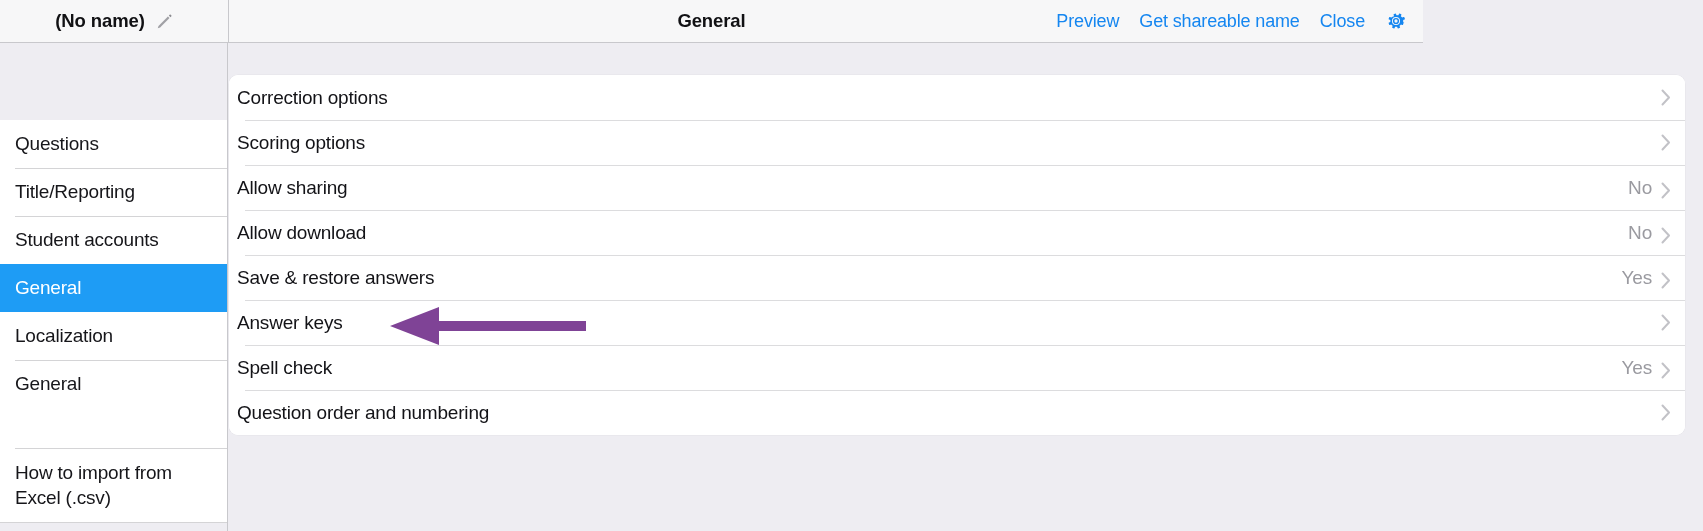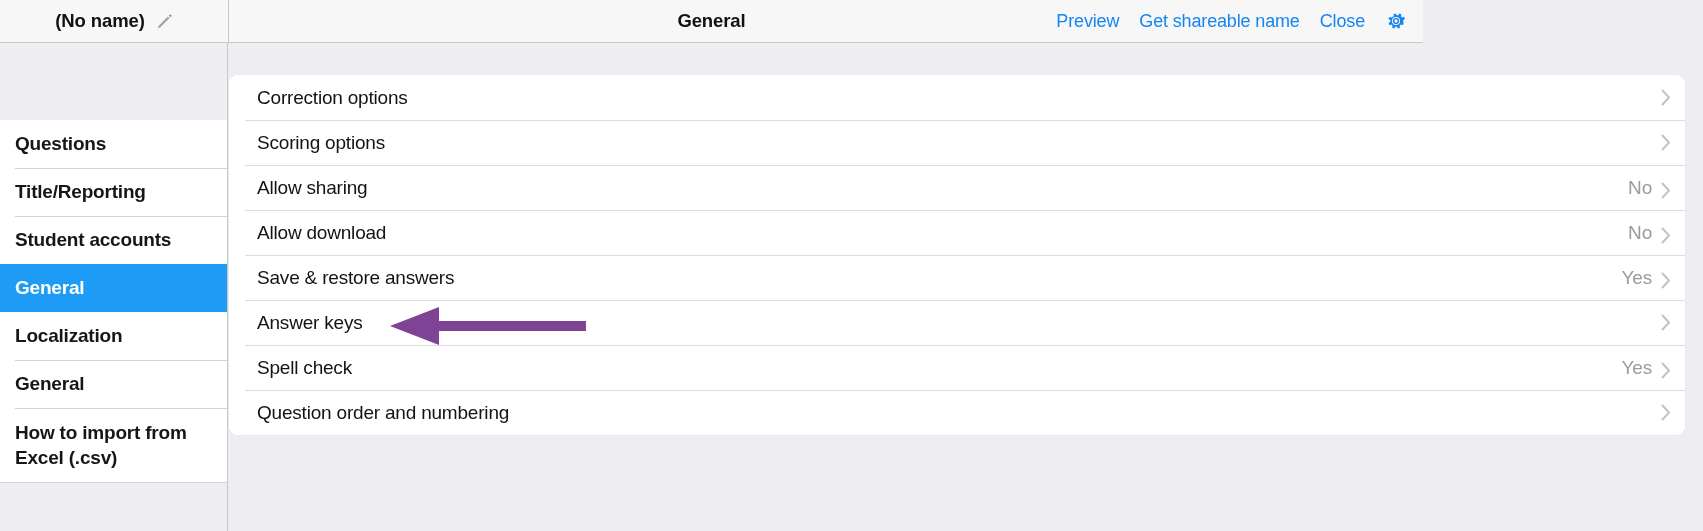--- a/index.html
+++ b/index.html
@@ -107,21 +107,20 @@
 
   
   .sidebar {
     position: absolute;
     left: 0;
     top: 43px;
     width: 228px;
     height: 488px;
     background: #eeedf2;
     border-right: 1px solid #c8c8cc;
-    font-weight: bold;
   }
 
   .sidebar-spacer-top {
     height: 77px;
     background: #eeedf2;
   }
 
   .sidebar-list {
     background: #ffffff;
   }
@@ -155,20 +154,21 @@
     color: #ffffff;
   }
 
   .sidebar-item.active::before { display: none; }
   .sidebar-item.active + .sidebar-item::before { display: none; }
 
   .sidebar-item.two-line {
     height: 74px;
     align-items: center;
     line-height: 25px;
+    margin-top: 40px;
   }
 
   .sidebar-item-label {
     display: block;
   }
 
   .sidebar-spacer-bottom {
     height: 40px;
     background: #eeedf2;
     border-top: 1px solid #d4d4d6;
@@ -191,21 +191,21 @@
     border-radius: 9px;
     overflow: hidden;
     box-shadow: 0 0 0 0.5px rgba(0,0,0,0.04);
   }
 
   .setting-row {
     position: relative;
     height: 45px;
     display: flex;
     align-items: center;
-    padding-left: 28px;
+    padding-left: 8px;
     padding-right: 14px;
     cursor: pointer;
     background: #ffffff;
   }
 
   .setting-row + .setting-row::before {
     content: "";
     position: absolute;
     top: 0;
     left: 16px;

